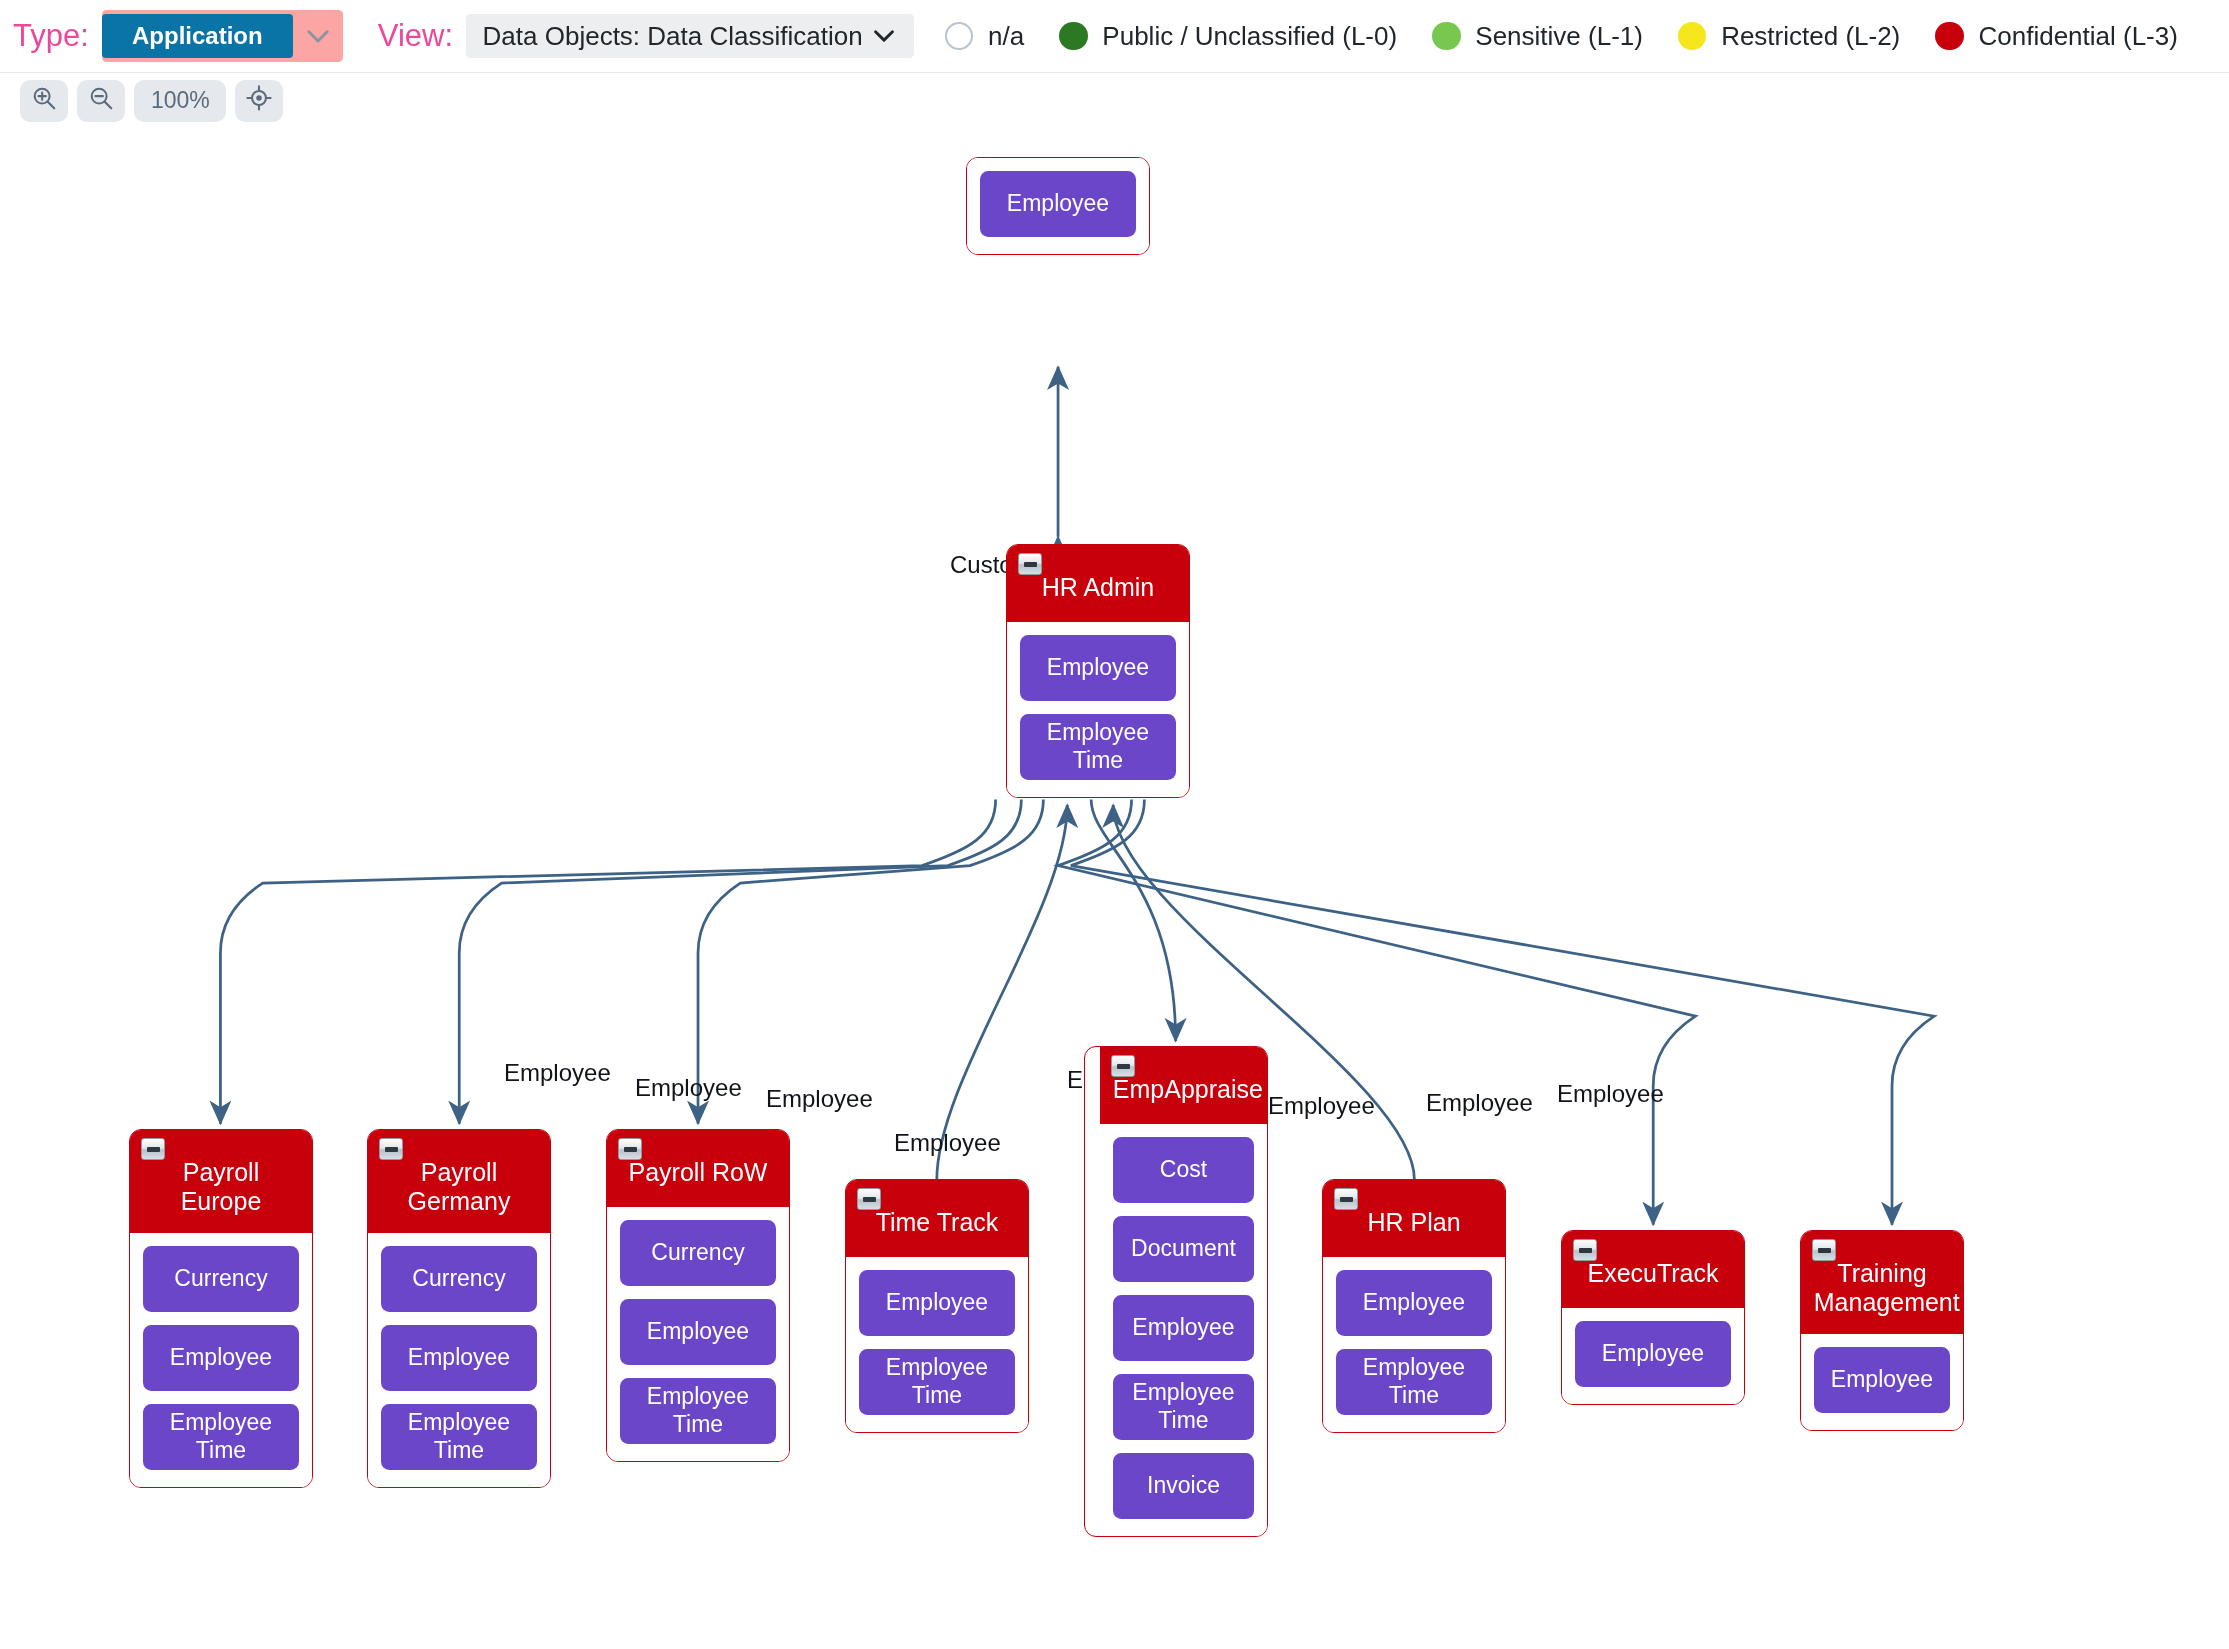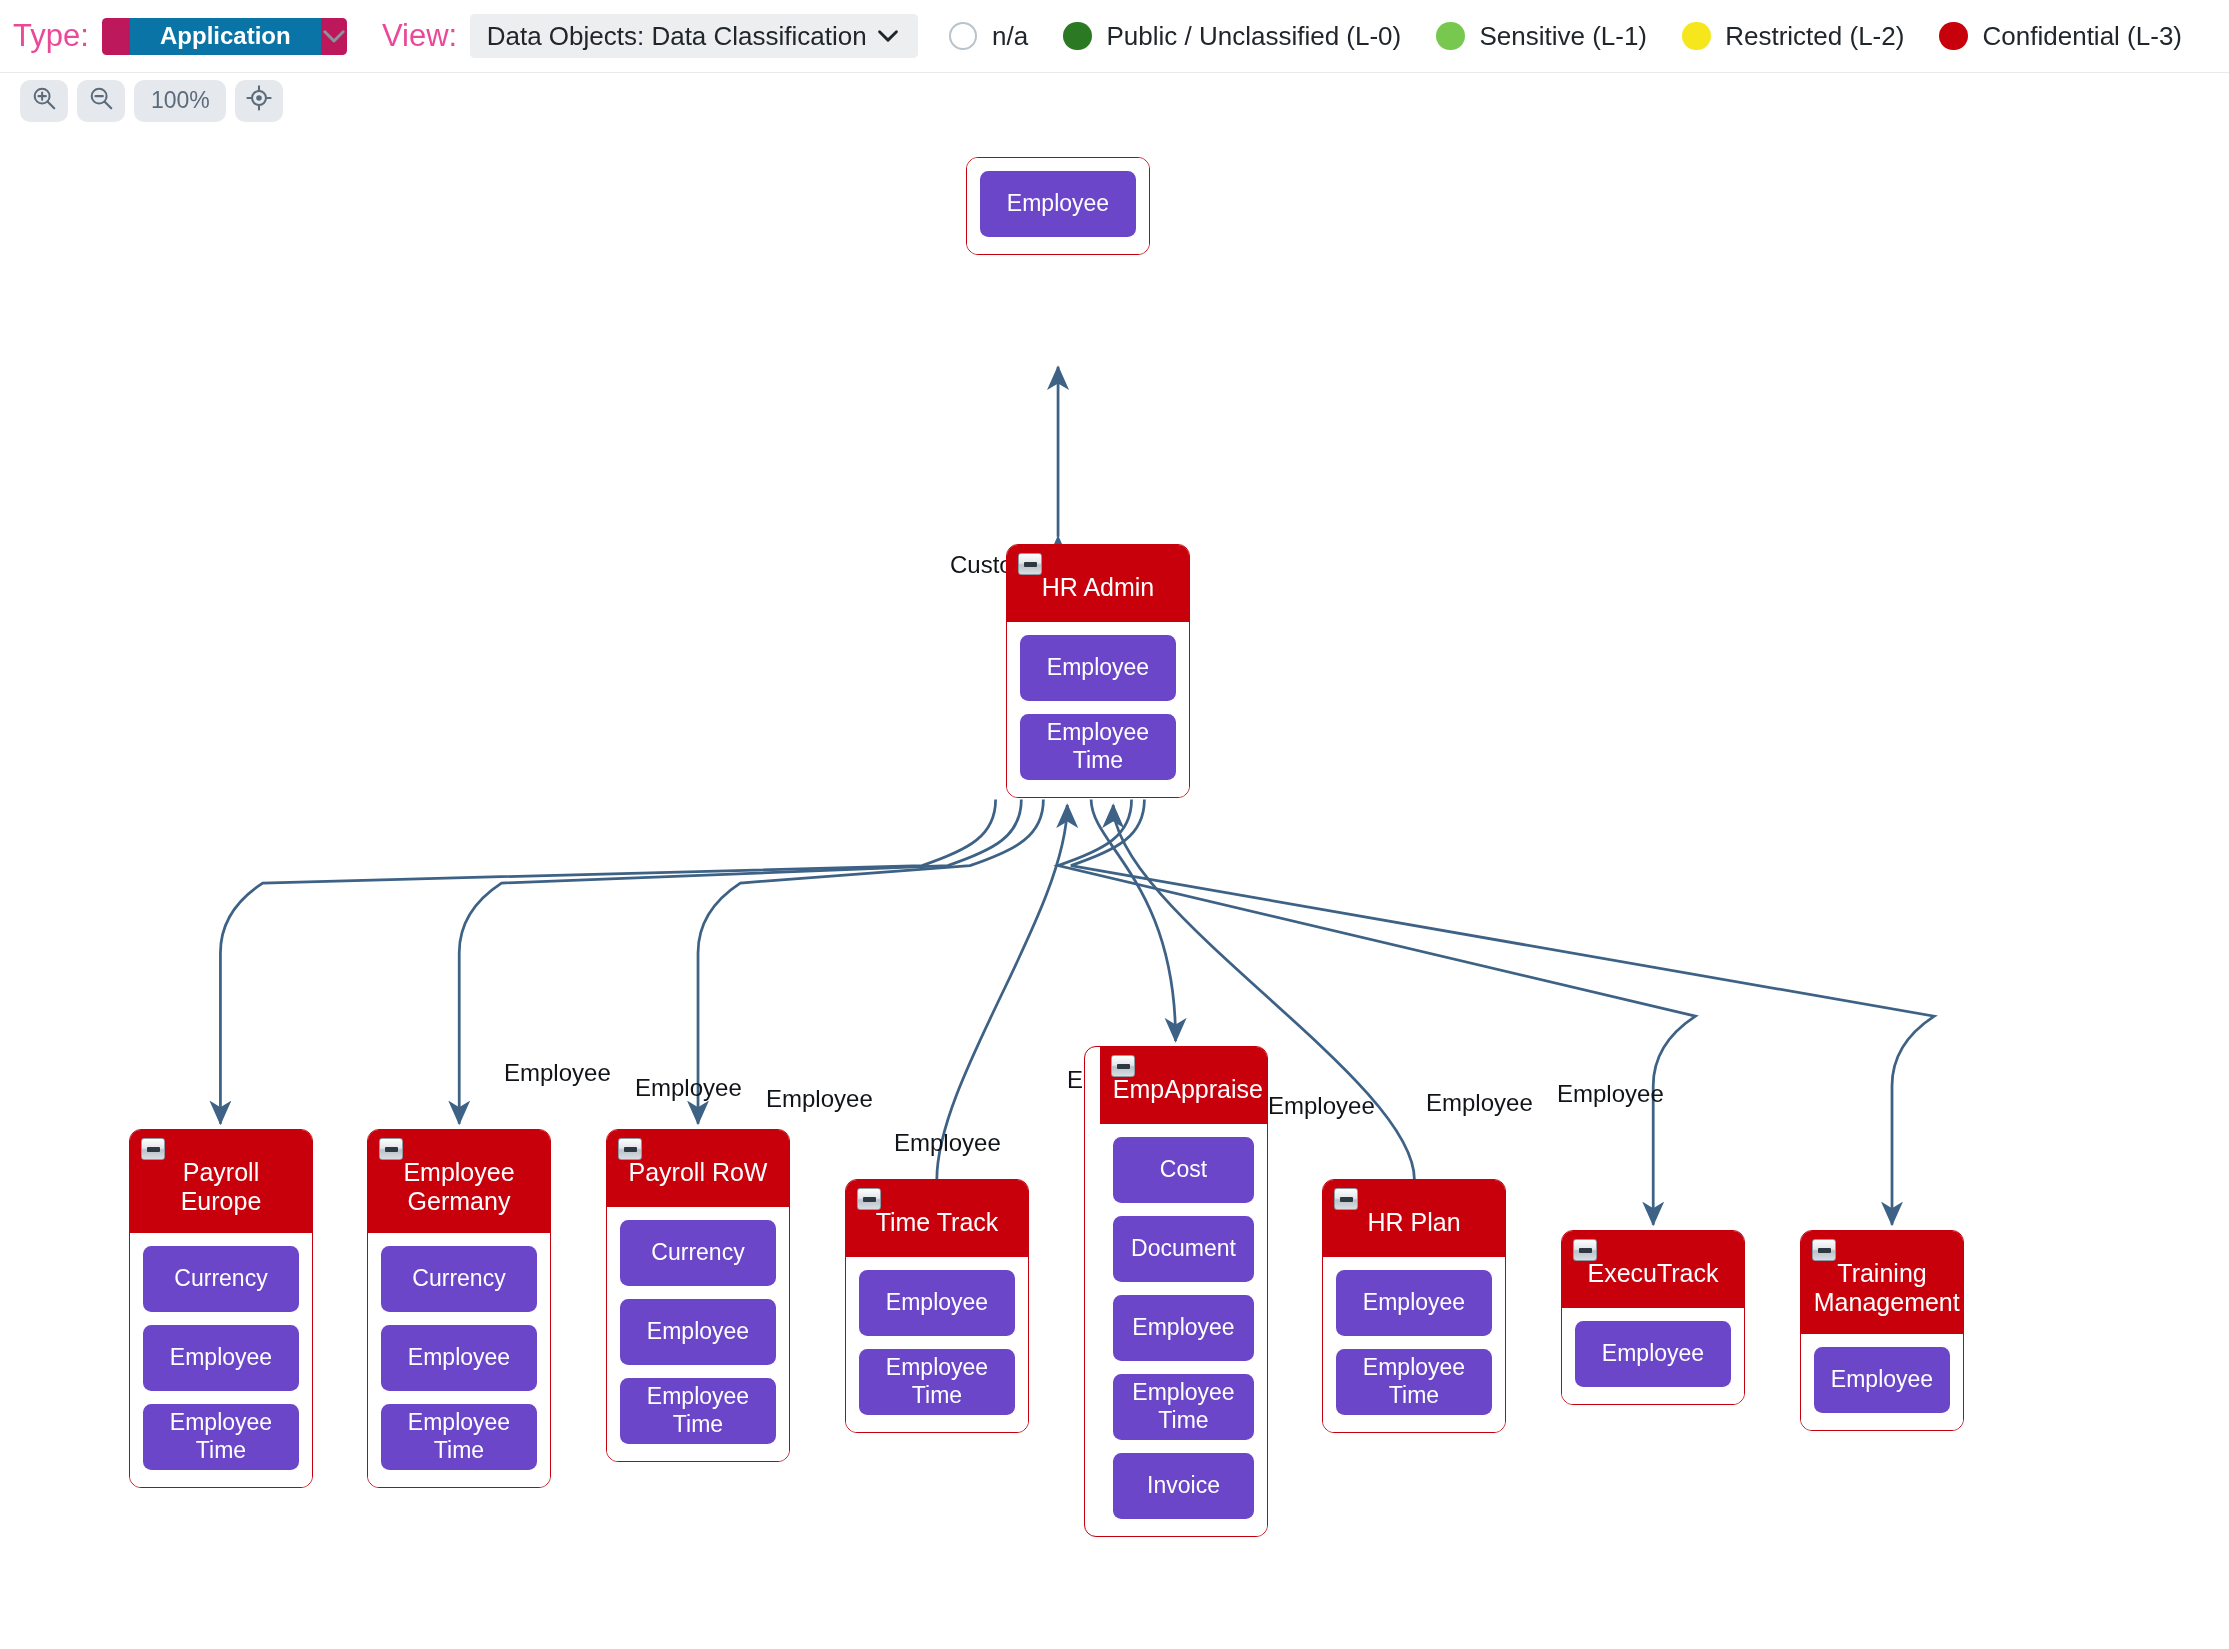--- a/index.html
+++ b/index.html
@@ -17,22 +17,22 @@
     display: flex; align-items: center; gap: 0px;
     padding: 0 13px;
     background: #ffffff;
     border-bottom: 1.8px solid #e6e8ea;
   }
   .tb-label {
     font-size: 31px; color: #ec4899; margin-right: 13px; white-space: nowrap;
   }
   .type-select {
     display: flex; align-items: center;
-    background: #be185d; border-radius: 4.6px; height: 37px;
-    margin-right: 35px; overflow: hidden; padding-left: 28px;
+    background: #fca5a5; border-radius: 4.6px; height: 52px;
+    margin-right: 35px; overflow: hidden;
   }
   .type-select .pill {
     background: #0a74a6; color: #fff; font-weight: bold; font-size: 24px;
     height: 44px; line-height: 44px; padding: 0 27.5px; min-width: 191px;
     text-align: center; border-radius: 3.7px;
   }
   .type-select .caret {
     width: 50px; height: 44px; display: flex; align-items: center; justify-content: center;
     color: #8a949c;
   }
@@ -260,21 +260,21 @@
           <div class="dobj">Currency</div>
           <div class="dobj">Employee</div>
           <div class="dobj">Employee Time</div>
         </div>
       </div>
       <div class="node" style="left: 367px; top: 1001px; width: 184px;">
         <div class="node-head">
           <div class="collapse-icon">
             <i></i>
           </div>
-          <div class="node-title">Employee Germany</div>
+          <div class="node-title">Payroll Germany</div>
         </div>
         <div class="node-body">
           <div class="dobj">Currency</div>
           <div class="dobj">Employee</div>
           <div class="dobj">Employee Time</div>
         </div>
       </div>
       <div class="node" style="left: 606px; top: 1001px; width: 184px;">
         <div class="node-head">
           <div class="collapse-icon">

